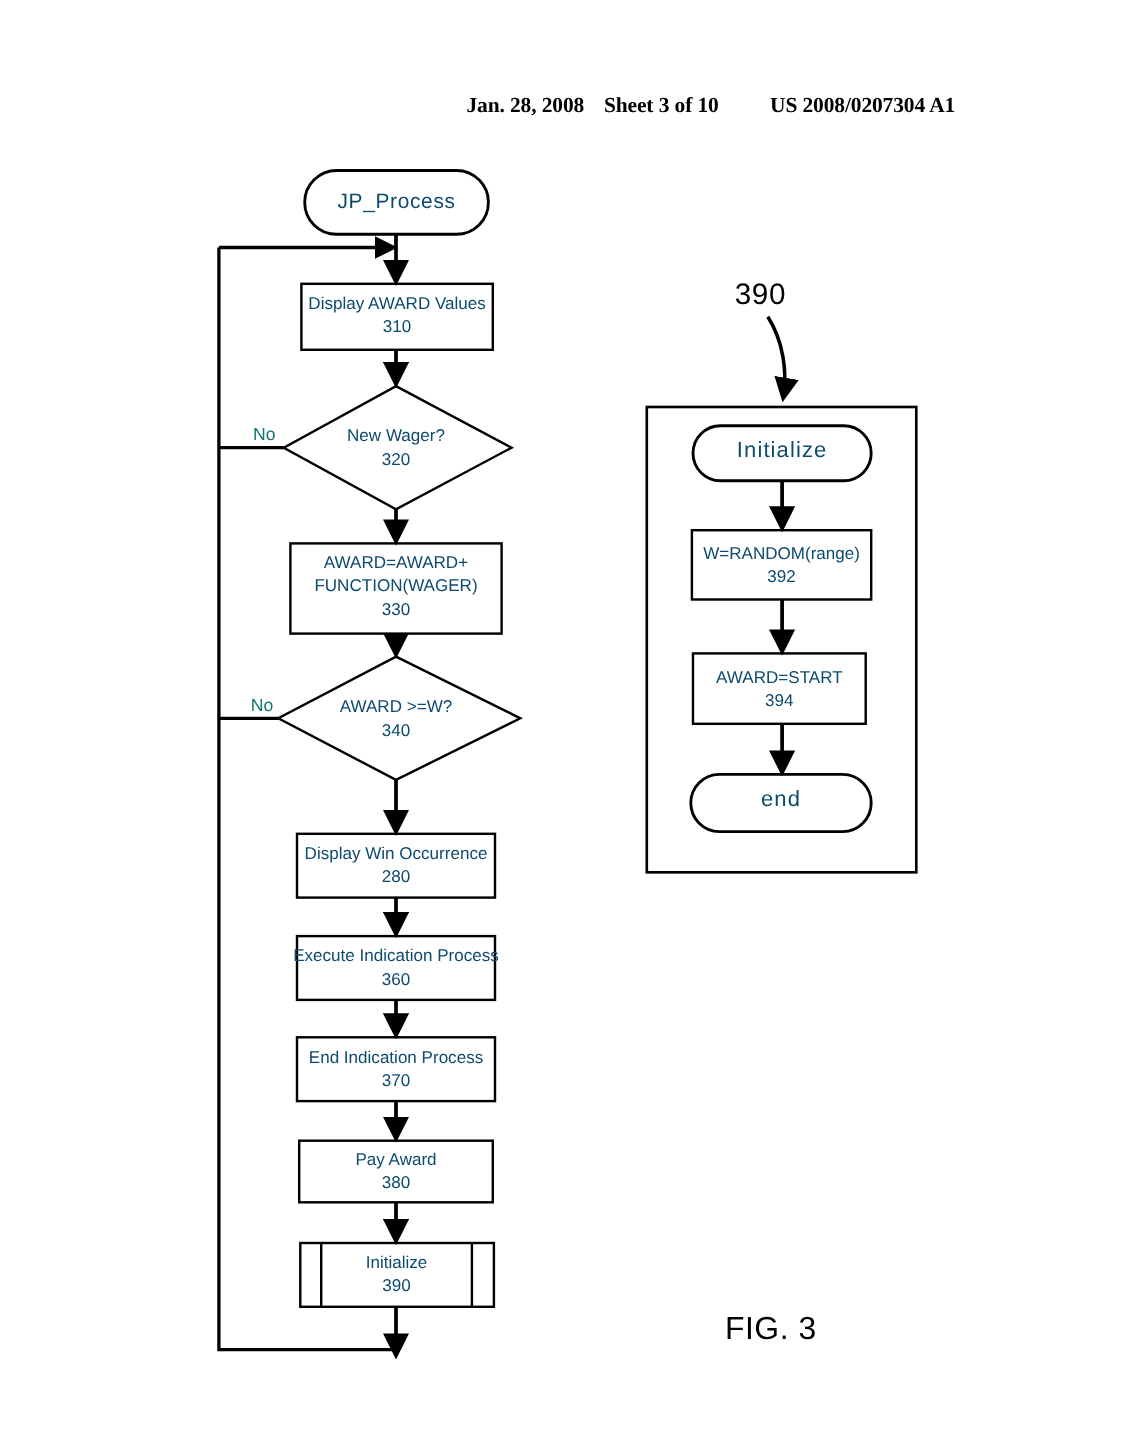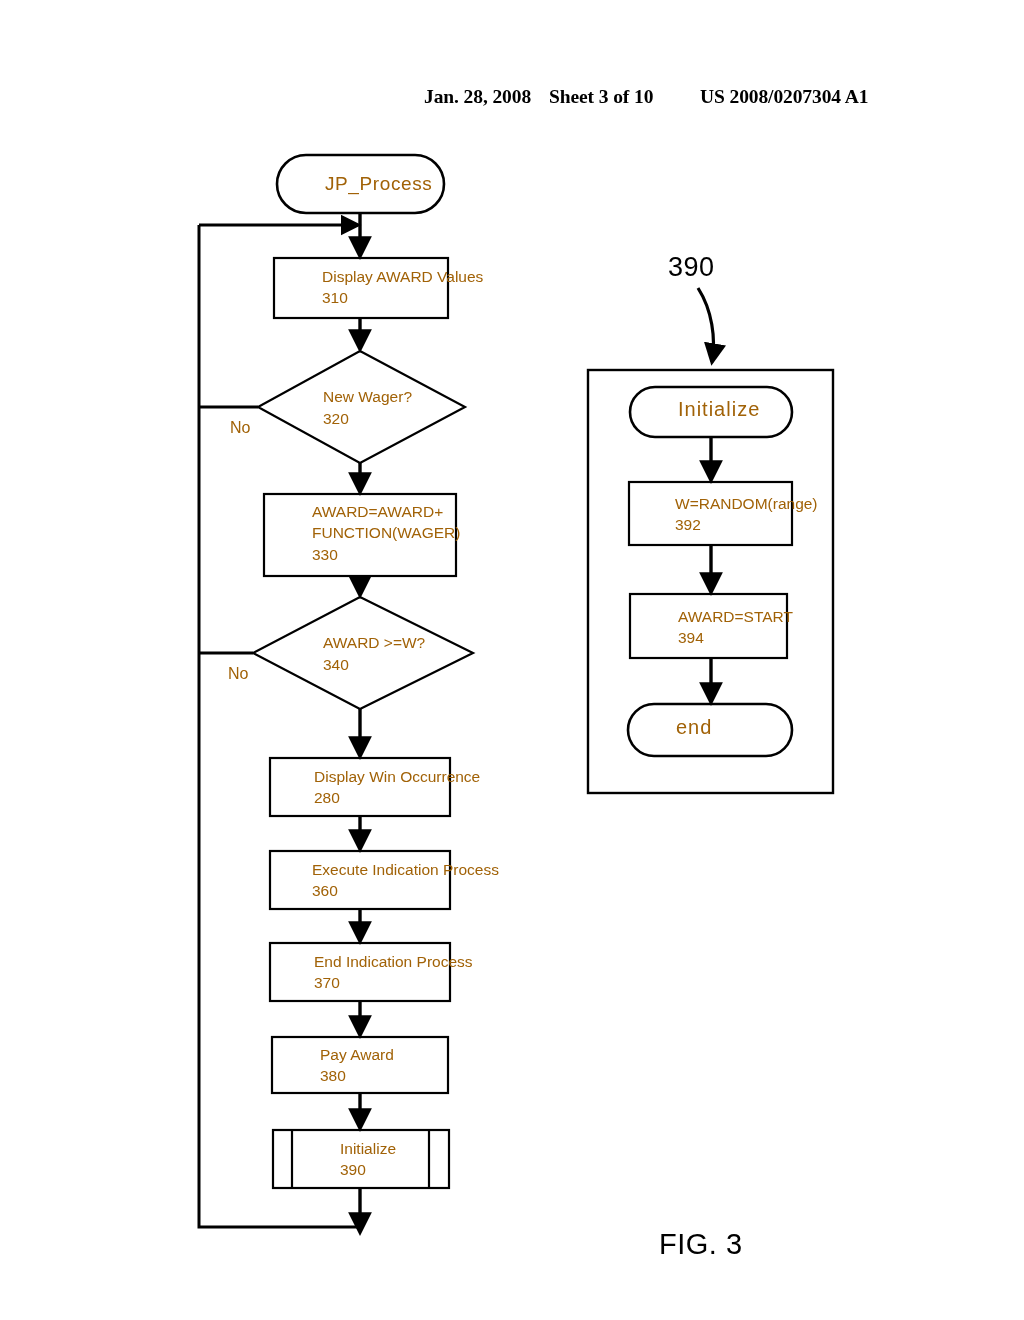--- a/index.html
+++ b/index.html
@@ -37,21 +37,20 @@
 
   
   .fig-caption {
     position: absolute;
     left: 659px;
     top: 1192px;
     font-family: "Liberation Sans", sans-serif;
     font-size: 29px;
     font-weight: normal;
     letter-spacing: 0.5px;
-    margin-top: 36px;
   }
 
   
   .callout-390 {
     position: absolute;
     left: 668px;
     top: 252px;
     font-family: "Liberation Sans", sans-serif;
     font-size: 27px;
     letter-spacing: 0.5px;
@@ -62,43 +61,41 @@
     position: absolute;
     left: 0;
     top: 0;
     width: 1024px;
     height: 1320px;
   }
 
   
   .node-label {
     position: absolute;
-    text-align: left;
+    text-align: center;
     font-family: "Liberation Sans", sans-serif;
     font-size: 15.5px;
     line-height: 21px;
-    color: #a16207;
+    color: #0c4a6e;
     white-space: pre-line;
     pointer-events: none;
-    margin-left: 48px;
   }
   .node-label.stadium-big {
     font-size: 20px;
     letter-spacing: 1.0px;
   }
   .node-label.stadium-main {
     font-size: 19px;
     letter-spacing: 0.6px;
   }
   .branch-label {
     position: absolute;
     font-family: "Liberation Sans", sans-serif;
     font-size: 16px;
-    color: #a16207;
-    margin-top: 32px;
+    color: #0f766e;
   }
 </style>
 </head>
 <body>
 
 <div class="page-header">
   <span class="hdr-date">Jan. 28, 2008</span>
   <span class="hdr-sheet">Sheet 3 of 10</span>
   <span class="hdr-num">US 2008/0207304 A1</span>
 </div>

